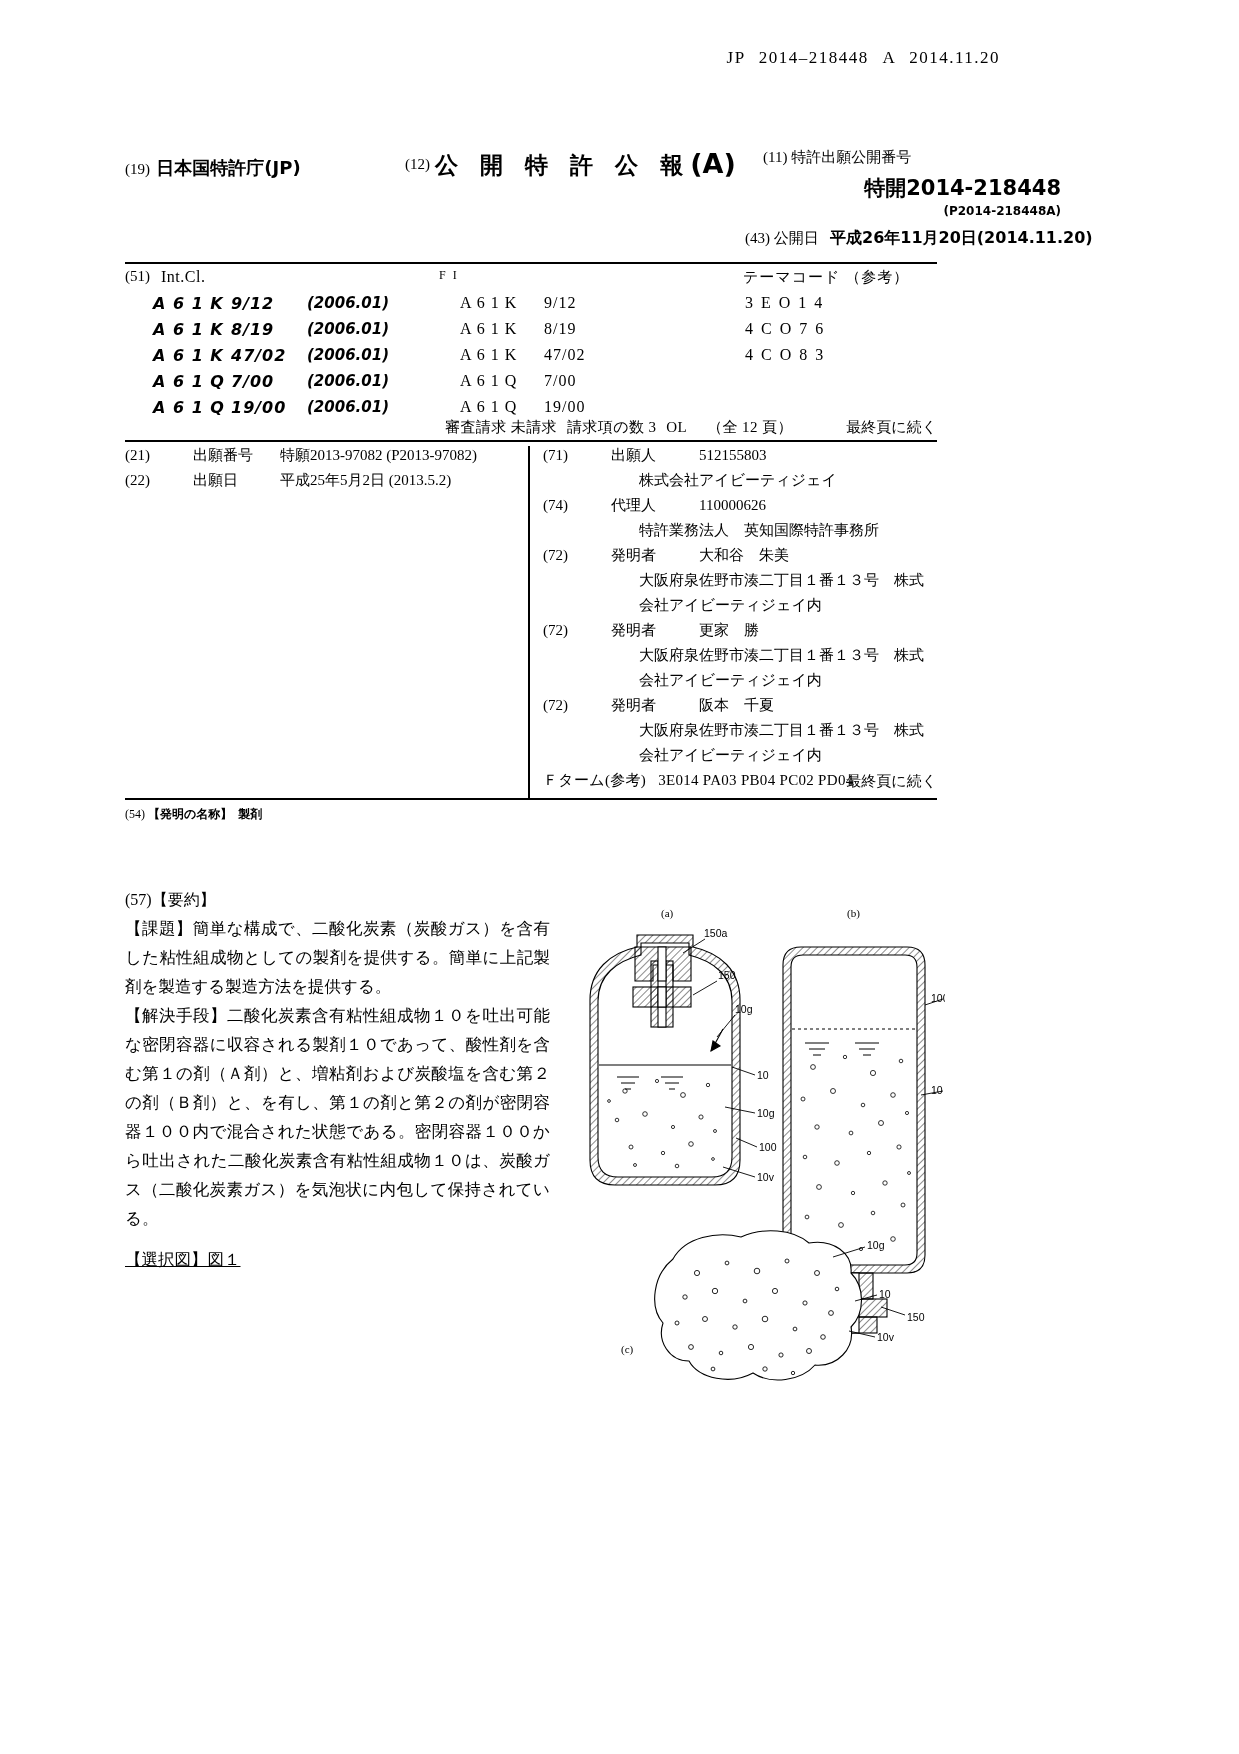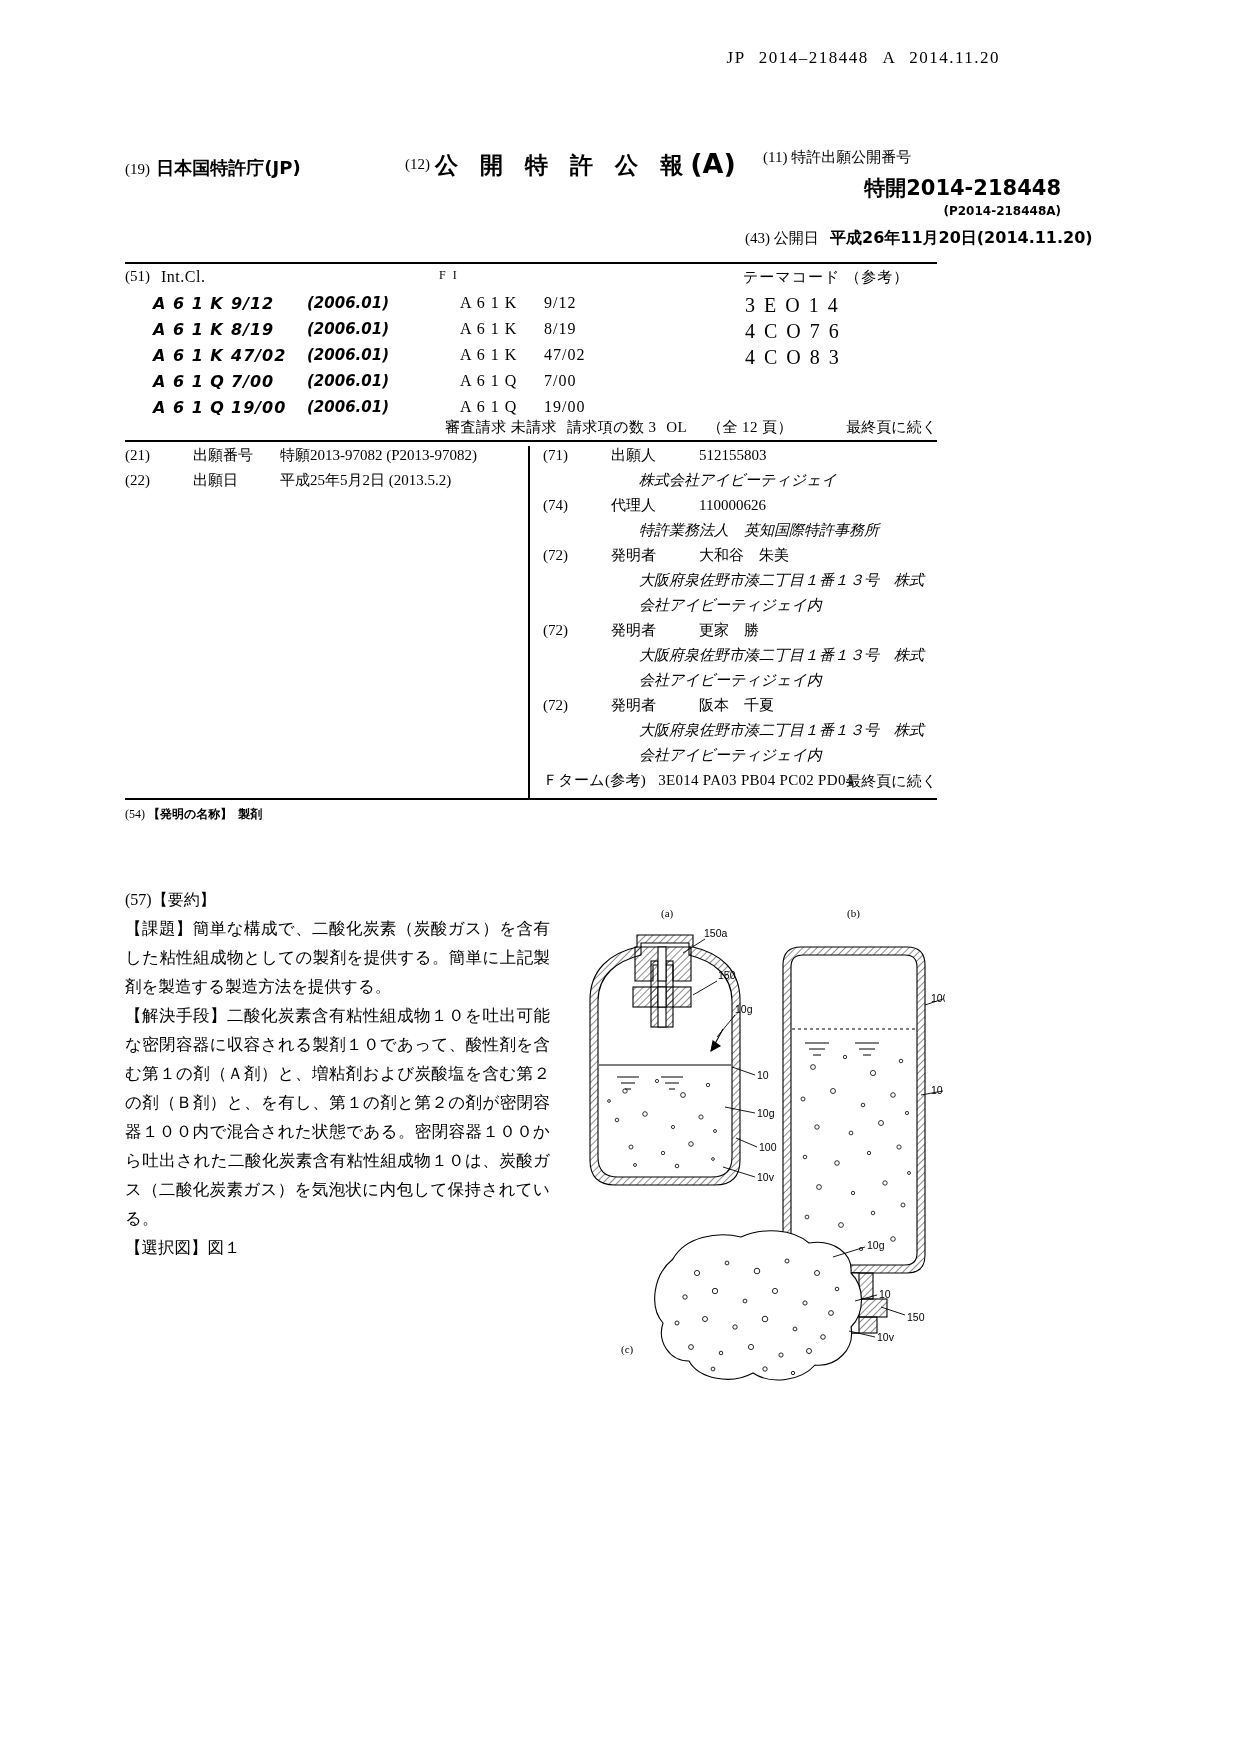--- a/index.html
+++ b/index.html
@@ -57,47 +57,47 @@
   .lbl-theme{position:absolute;left:618px;top:0;font-size:15px;letter-spacing:1px;white-space:nowrap;}
   .ipc-row{position:relative;height:26px;}
   .c-ipc{position:absolute;left:28px;font-style:italic;font-weight:bold;font-size:16px;
          font-family:"DejaVu Sans","Liberation Sans",sans-serif;letter-spacing:1px;white-space:nowrap;}
   .c-ipc .code{display:inline-block;width:78px;}
   .c-ipc .grp{display:inline-block;width:72px;}
   .c-ver{position:absolute;left:182px;font-style:italic;font-weight:bold;font-size:15px;
          font-family:"DejaVu Sans","Liberation Sans",sans-serif;white-space:nowrap;}
   .c-fi{position:absolute;left:335px;font-size:16px;letter-spacing:1px;white-space:nowrap;}
   .c-fi .code{display:inline-block;width:84px;}
-  .c-theme{position:absolute;left:620px;font-size:20px;letter-spacing:2px;white-space:nowrap;}
+  .c-theme{position:absolute;left:620px;font-size:16px;letter-spacing:2px;white-space:nowrap;}
   .exam-line{position:absolute;left:320px;top:150px;font-size:15px;white-space:nowrap;letter-spacing:0.4px;}
   .exam-line .gap{display:inline-block;width:10px;}
   .exam-tail{position:absolute;right:0;top:150px;font-size:15px;white-space:nowrap;}
 
   
   .biblio{position:absolute;left:125px;top:446px;width:812px;height:352px;}
   .biblio .vline{position:absolute;left:403px;top:0;width:2px;height:352px;background:#000;}
   .bl{position:absolute;left:0;top:0;width:398px;font-size:15px;}
   .br{position:absolute;left:418px;top:0;width:394px;font-size:15px;}
   .bline{position:relative;height:25px;white-space:nowrap;}
   .bnum{display:inline-block;width:68px;}
   .bnumw{display:inline-block;width:96px;}
-  .indent{padding-left:96px;font-style:italic;}
+  .indent{padding-left:96px;}
   .fterm{position:relative;height:25px;white-space:nowrap;letter-spacing:0.3px;}
   .cont-right{position:absolute;right:0;top:326px;font-size:15px;white-space:nowrap;}
 
   
   .invtitle{position:absolute;left:125px;top:806px;font-size:12px;white-space:nowrap;}
   .invtitle b{font-family:"DejaVu Sans","Liberation Sans",sans-serif;}
 
   
   .abs{position:absolute;left:125px;top:890px;width:425px;}
   .abs-head{font-size:16px;margin-bottom:3px;}
   .abs p{margin:0;font-size:16.5px;line-height:29px;text-align:justify;
          text-justify:inter-ideograph;letter-spacing:0px;}
-  .abs .sel{margin-top:0;}
+  .abs .sel{margin-top:12px;text-decoration:underline;}
 
   
   .figs{position:absolute;left:565px;top:895px;width:380px;height:520px;}
   .figc{position:absolute;left:565px;top:1215px;width:380px;height:185px;}
 </style>
 </head>
 <body>
 
 <div class="page">
 

